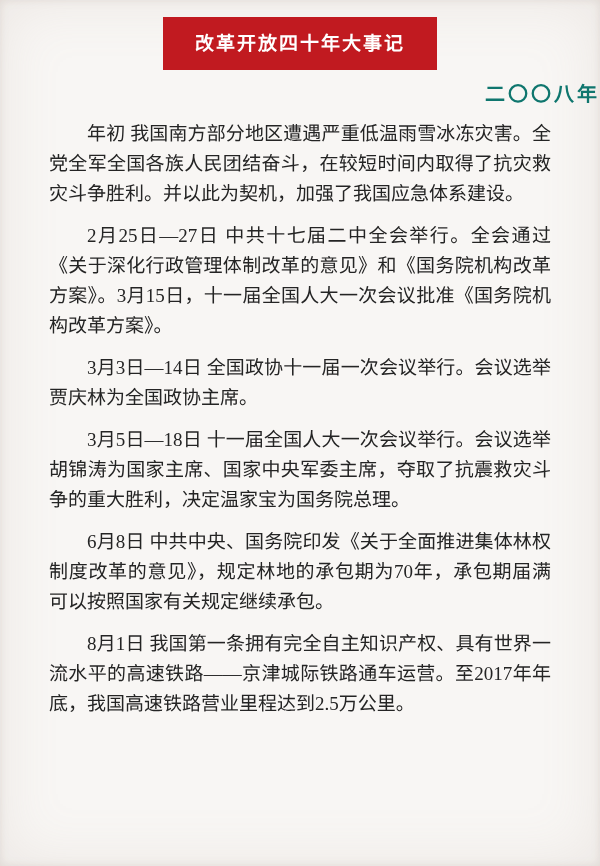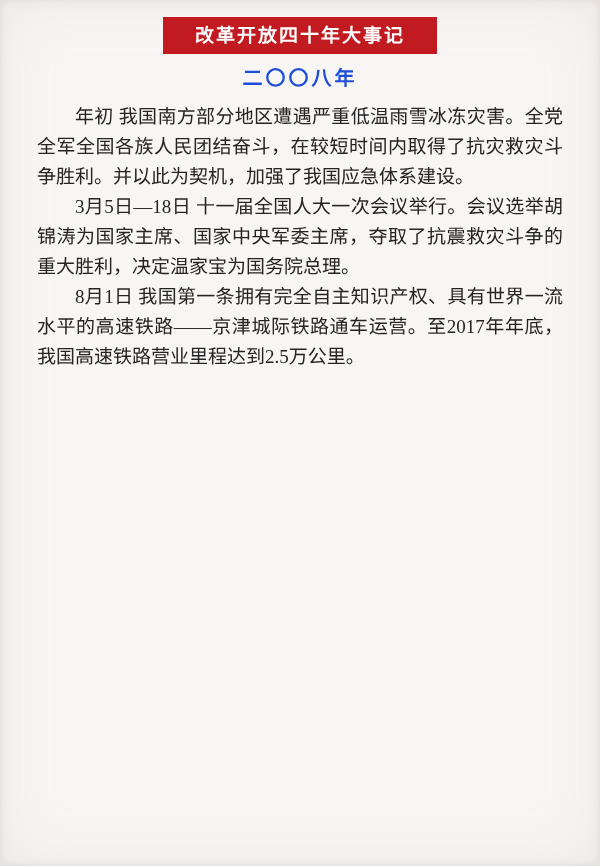--- a/index.html
+++ b/index.html
@@ -17,56 +17,59 @@
   }
   .header { text-align: center; padding-top: 17px; }
   .banner {
     display: inline-block;
     background: #c11a20;
     color: #ffffff;
     font-family: "Liberation Sans", "DejaVu Sans", sans-serif;
     font-weight: bold;
     font-size: 19px;
     line-height: 29px;
-    padding: 4px 32px;
+    padding: 12px 32px;
     letter-spacing: 2px;
   }
   .year {
-    text-align: center;
-    color: #1d4ed8;
+    text-align: right;
+    color: #0f766e;
     font-family: "Liberation Sans", "DejaVu Sans", sans-serif;
     font-weight: bold;
     font-size: 20px;
     letter-spacing: 3px;
     margin-top: 8px;
   }
   .body-text {
     margin: 11px 37px 0 37px;
     font-size: 19px;
     line-height: 30px;
     color: #242424;
     text-align: justify;
   }
   .body-text p {
-    margin: 0;
+    margin: 12px;
     padding: 0;
     text-indent: 2em;
   }
 </style>
 </head>
 <body>
 
 <div class="page">
   <div class="header">
     <div class="banner">
       <span>改革开放四十年大事记</span>
     </div>
   </div>
 
   <div class="year">二〇〇八年</div>
 
   <article class="body-text">
 
   <p>年初 我国南方部分地区遭遇严重低温雨雪冰冻灾害。全党全军全国各族人民团结奋斗，在较短时间内取得了抗灾救灾斗争胜利。并以此为契机，加强了我国应急体系建设。</p>
+      <p>2月25日—27日 中共十七届二中全会举行。全会通过《关于深化行政管理体制改革的意见》和《国务院机构改革方案》。3月15日，十一届全国人大一次会议批准《国务院机构改革方案》。</p>
+      <p>3月3日—14日 全国政协十一届一次会议举行。会议选举贾庆林为全国政协主席。</p>
       <p>3月5日—18日 十一届全国人大一次会议举行。会议选举胡锦涛为国家主席、国家中央军委主席，夺取了抗震救灾斗争的重大胜利，决定温家宝为国务院总理。</p>
+      <p>6月8日 中共中央、国务院印发《关于全面推进集体林权制度改革的意见》，规定林地的承包期为70年，承包期届满可以按照国家有关规定继续承包。</p>
       <p>8月1日 我国第一条拥有完全自主知识产权、具有世界一流水平的高速铁路——京津城际铁路通车运营。至2017年年底，我国高速铁路营业里程达到2.5万公里。</p>
     </article>
 </div>
 
 </body></html>

